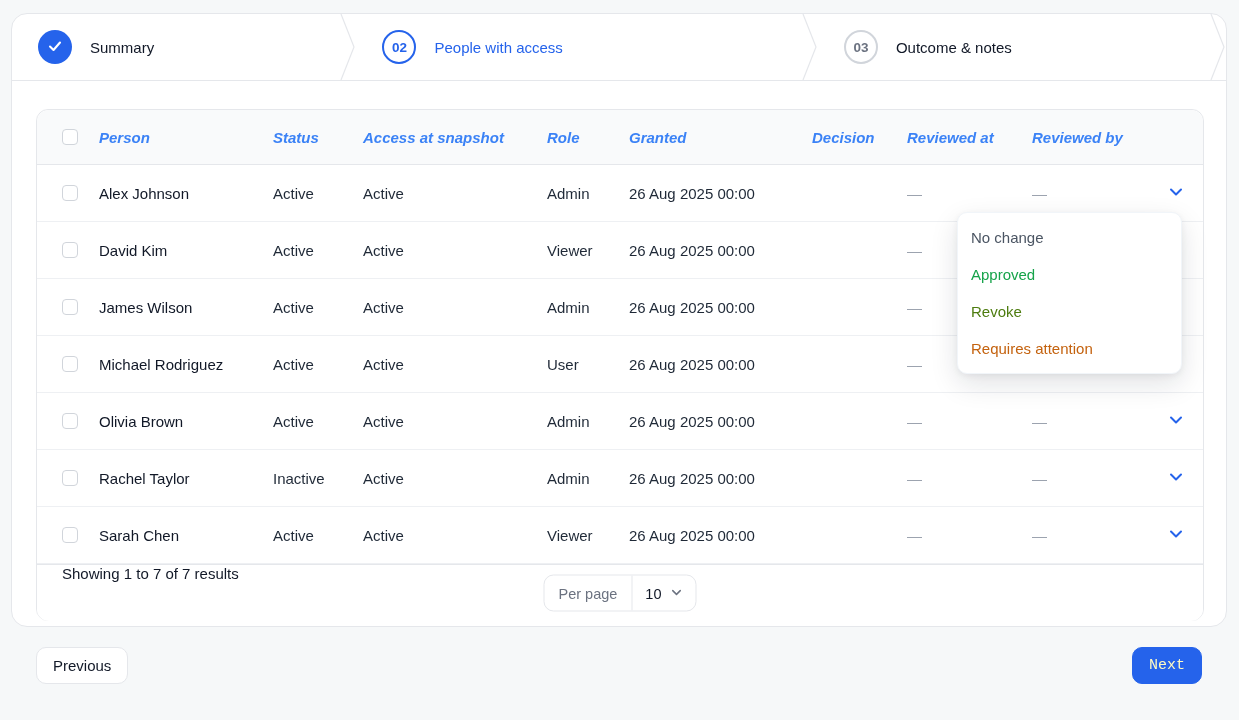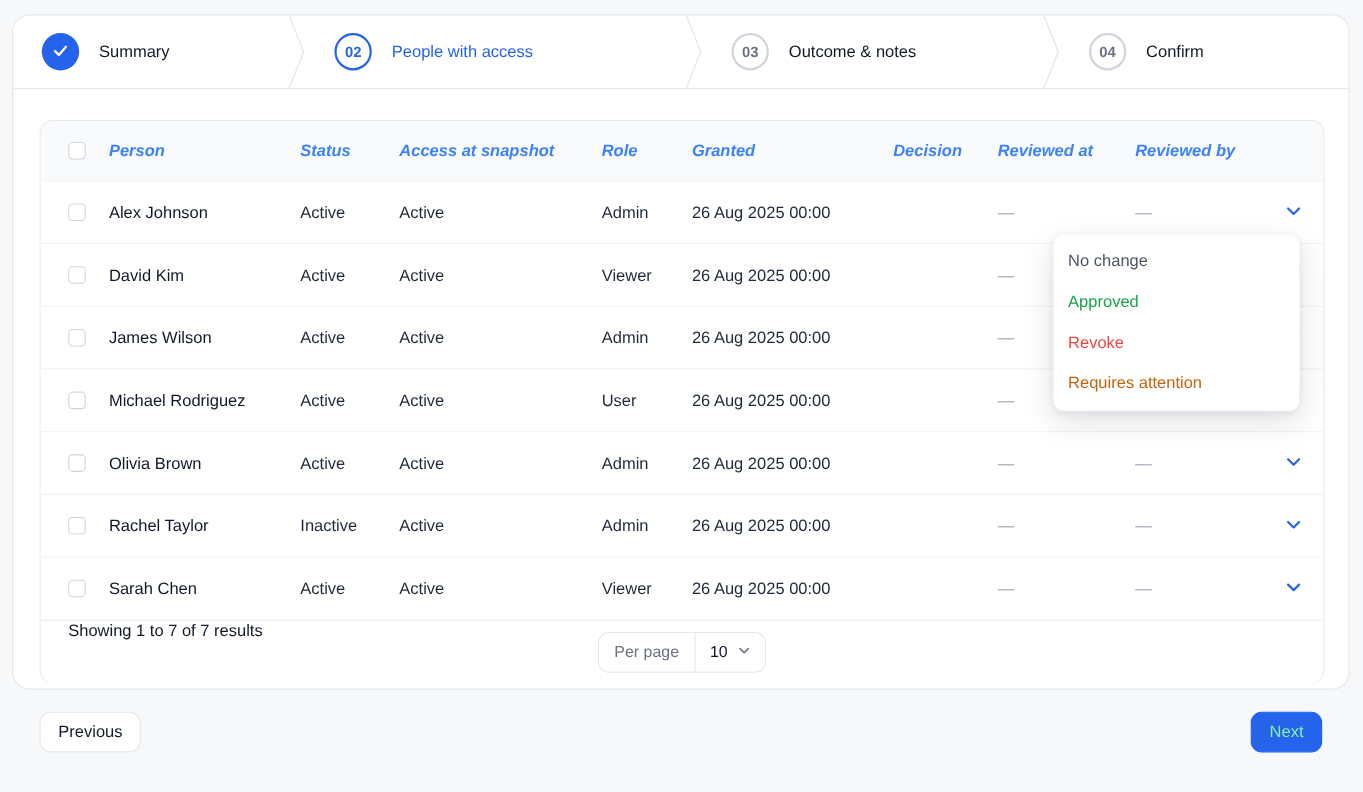--- a/index.html
+++ b/index.html
@@ -183,21 +183,22 @@
     display: flex; align-items: center;
   }
   .btn-secondary {
     background: #fff;
     border: 1px solid #e5e7eb;
     color: #111827;
   }
   .btn-primary {
     background: #2563eb;
     border: 1px solid #2563eb;
-    color: #86efac;
+    color: #fef9c3;
+    font-family: Liberation Mono, monospace;
   }
 </style>
 </head>
 <body>
 
 <div class="outer-card">
 
   <div class="stepper">
     <div class="step step-1">
       <div class="step-circle complete">
@@ -235,26 +236,20 @@
       </div>
       <span class="step-label">Outcome &amp; notes</span>
     </div>
 
     <div class="step-sep">
       <svg width="16" height="67" viewBox="0 0 16 67" preserveAspectRatio="none">
           <polyline points="1,0 14,33.5 1,67" stroke="#e5e7eb" stroke-width="1.2" fill="none"></polyline>
         </svg>
     </div>
 
-    <div class="step step-4">
-      <div class="step-circle upcoming">
-        <span>04</span>
-      </div>
-      <span class="step-label">Confirm</span>
-    </div>
   </div>
 
   <div class="content">
     <div class="table-card">
 
       <div class="grid-row thead">
         <div>
             <div class="checkbox"></div>
           </div>
         <div>Person</div>
@@ -424,21 +419,21 @@
             <span><svg width="12" height="12" viewBox="0 0 16 16" fill="none">
                   <polyline points="3,5.5 8,10.5 13,5.5" stroke="#6b7280" stroke-width="2" stroke-linecap="round" stroke-linejoin="round"></polyline>
                 </svg></span>
           </span>
         </div>
       </div>
 
       <div class="decision-menu">
         <div class="decision-menu-item" style="color: rgb(75, 85, 99);">No change</div>
         <div class="decision-menu-item" style="color: rgb(22, 163, 74);">Approved</div>
-        <div class="decision-menu-item" style="color: #ef4444;">Revoke</div>
+        <div class="decision-menu-item" style="color: #4d7c0f;">Revoke</div>
         <div class="decision-menu-item" style="color: rgb(196, 98, 14);">Requires attention</div>
       </div>
 
     </div>
 
     <div class="nav-buttons">
       <button class="btn btn-secondary">Previous</button>
       <button class="btn btn-primary">Next</button>
     </div>
   </div>

